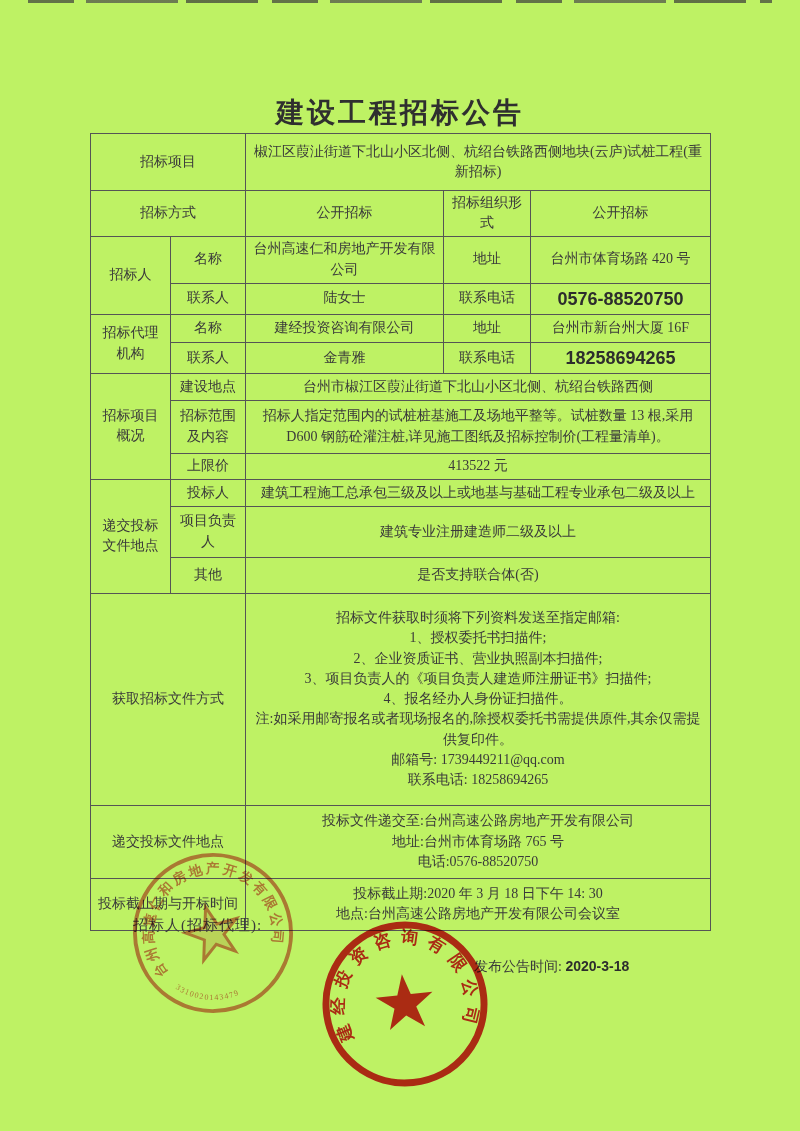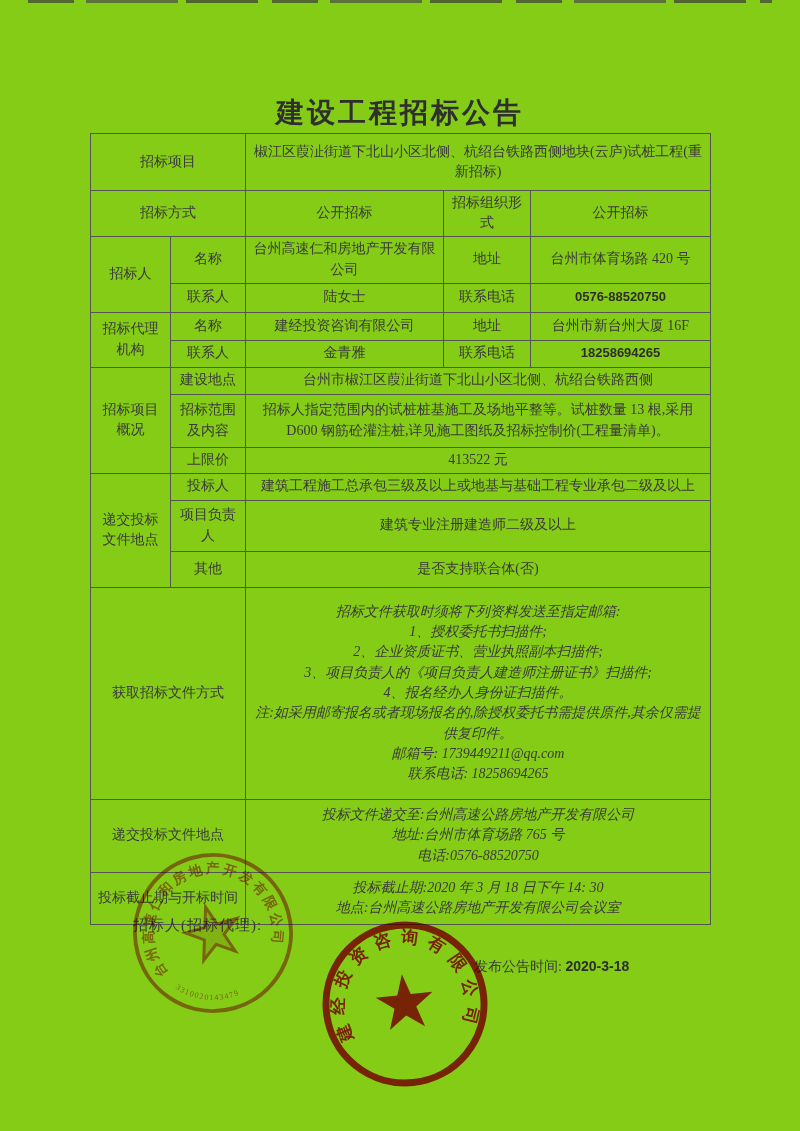--- a/index.html
+++ b/index.html
@@ -1,20 +1,20 @@
 <!DOCTYPE html>
 <html><head>
 <meta charset="utf-8">
 <style>
   html,body{margin:0;padding:0;background:#e8e8e8;}
   .page{
     position:relative;
     width:800px;height:1131px;
     margin:0 auto;
-    background:#84cc16;
+    background:#bef264;
     font-family:"Liberation Serif", serif;
     color:#383838;
     overflow:hidden;
   }
   
   .scan-top{
     position:absolute;top:0;left:28px;width:744px;height:3px;
     background:repeating-linear-gradient(90deg,
       #3c3c3c 0 46px, transparent 46px 58px,
       #4a4a4a 58px 150px, transparent 150px 158px,
@@ -37,23 +37,22 @@
     padding:2px 6px;line-height:1.45;
     overflow:hidden;
   }
   td.pad10{padding:2px 10px;}
   td.multi{
     text-align:left;
     white-space:pre-line;
     padding:4px 10px;
     line-height:23.5px;
     vertical-align:middle;
-    font-style:italic;
-  }
-  .num{font-family:"Liberation Sans", sans-serif;font-weight:bold;font-size:13px;color:#2d2d2d;}
+  }
+  .num{font-family:"Liberation Sans", sans-serif;font-weight:bold;font-size:18px;color:#2d2d2d;}
   tr.r1 {height:57px}
   tr.r2 {height:35px}
   tr.r3 {height:47px}
   tr.r4 {height:29px}
   tr.r5 {height:28px}
   tr.r6 {height:27px}
   tr.r7 {height:27px}
   tr.r8 {height:53px}
   tr.r9 {height:26px}
   tr.r10{height:27px}

